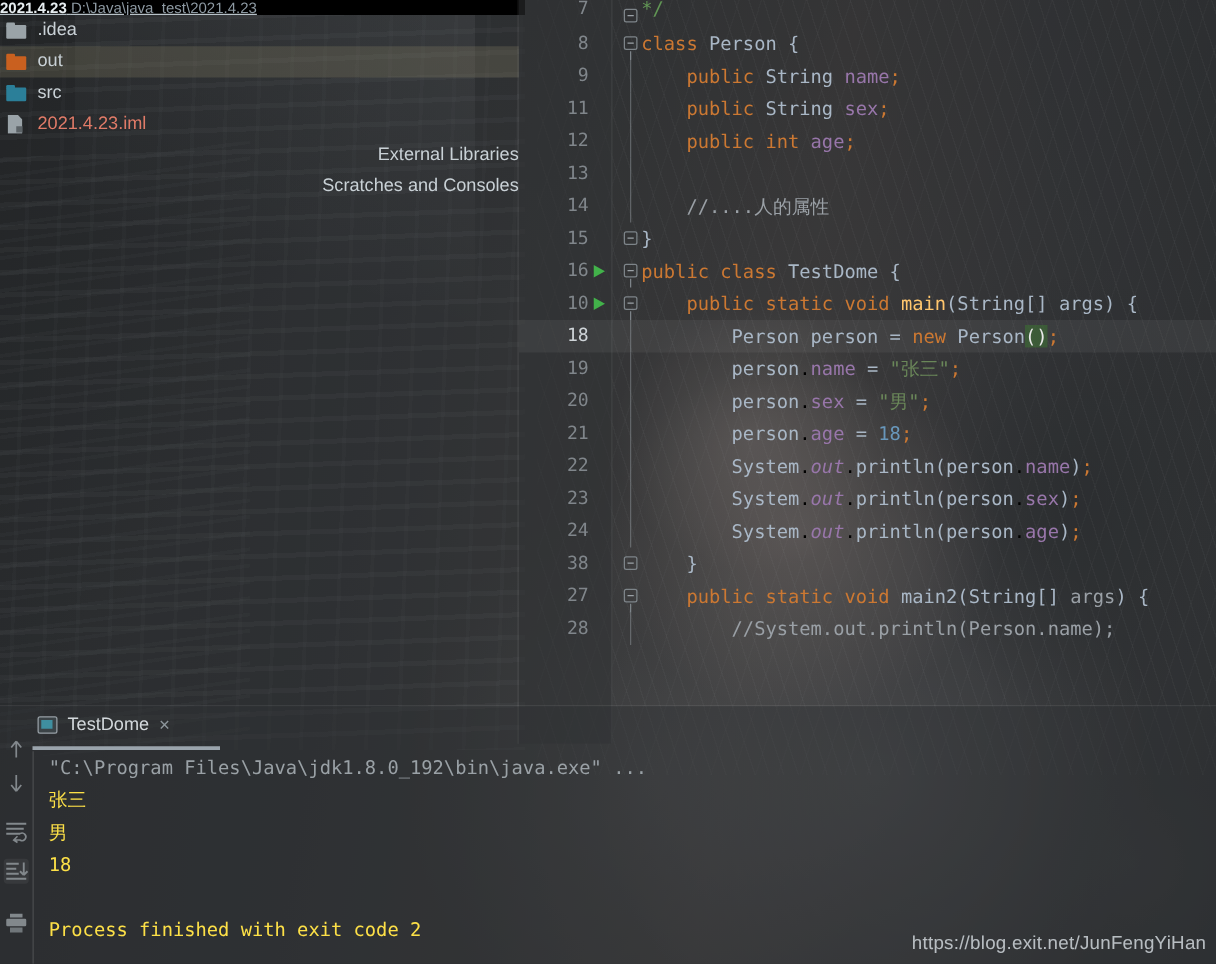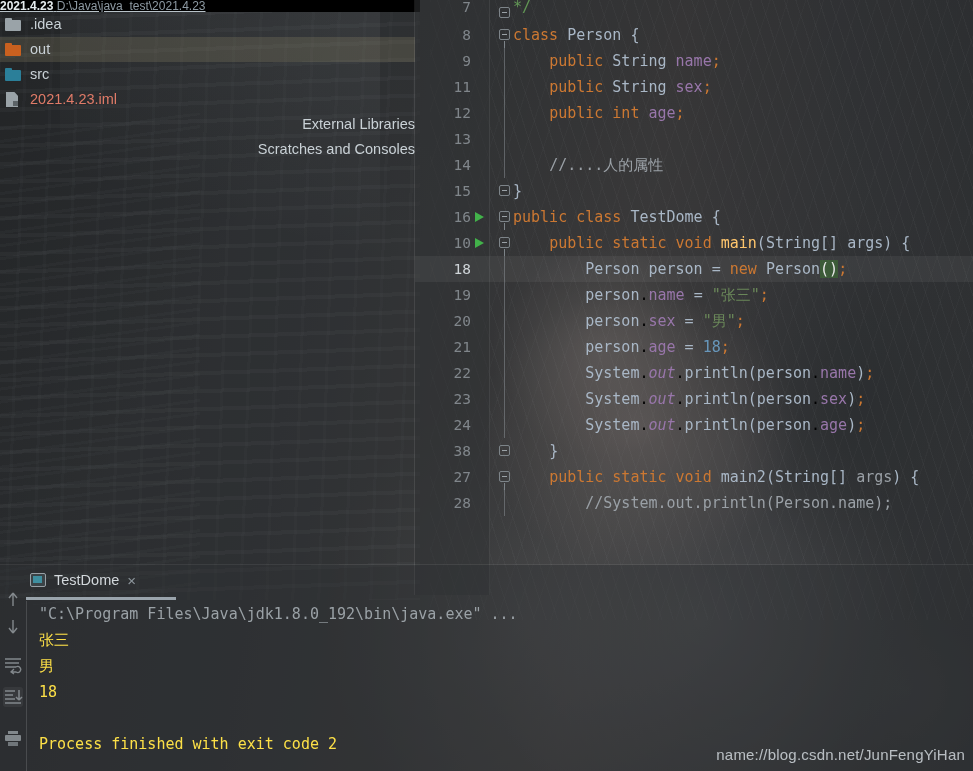--- a/index.html
+++ b/index.html
@@ -369,14 +369,14 @@
 
   <div id="console">
       <div class="con-line con-cmd">"C:\Program Files\Java\jdk1.8.0_192\bin\java.exe" ...</div>
       <div class="con-line con-out">张三</div>
       <div class="con-line con-out">男</div>
       <div class="con-line con-out">18</div>
       <div class="con-line con-out"></div>
       <div class="con-line con-out">Process finished with exit code 2</div>
     </div>
 
-  <div id="watermark">name://blog.csdn.net/JunFengYiHan</div>
+  <div id="watermark">https://blog.exit.net/JunFengYiHan</div>
 </div>
 
 </body></html>

